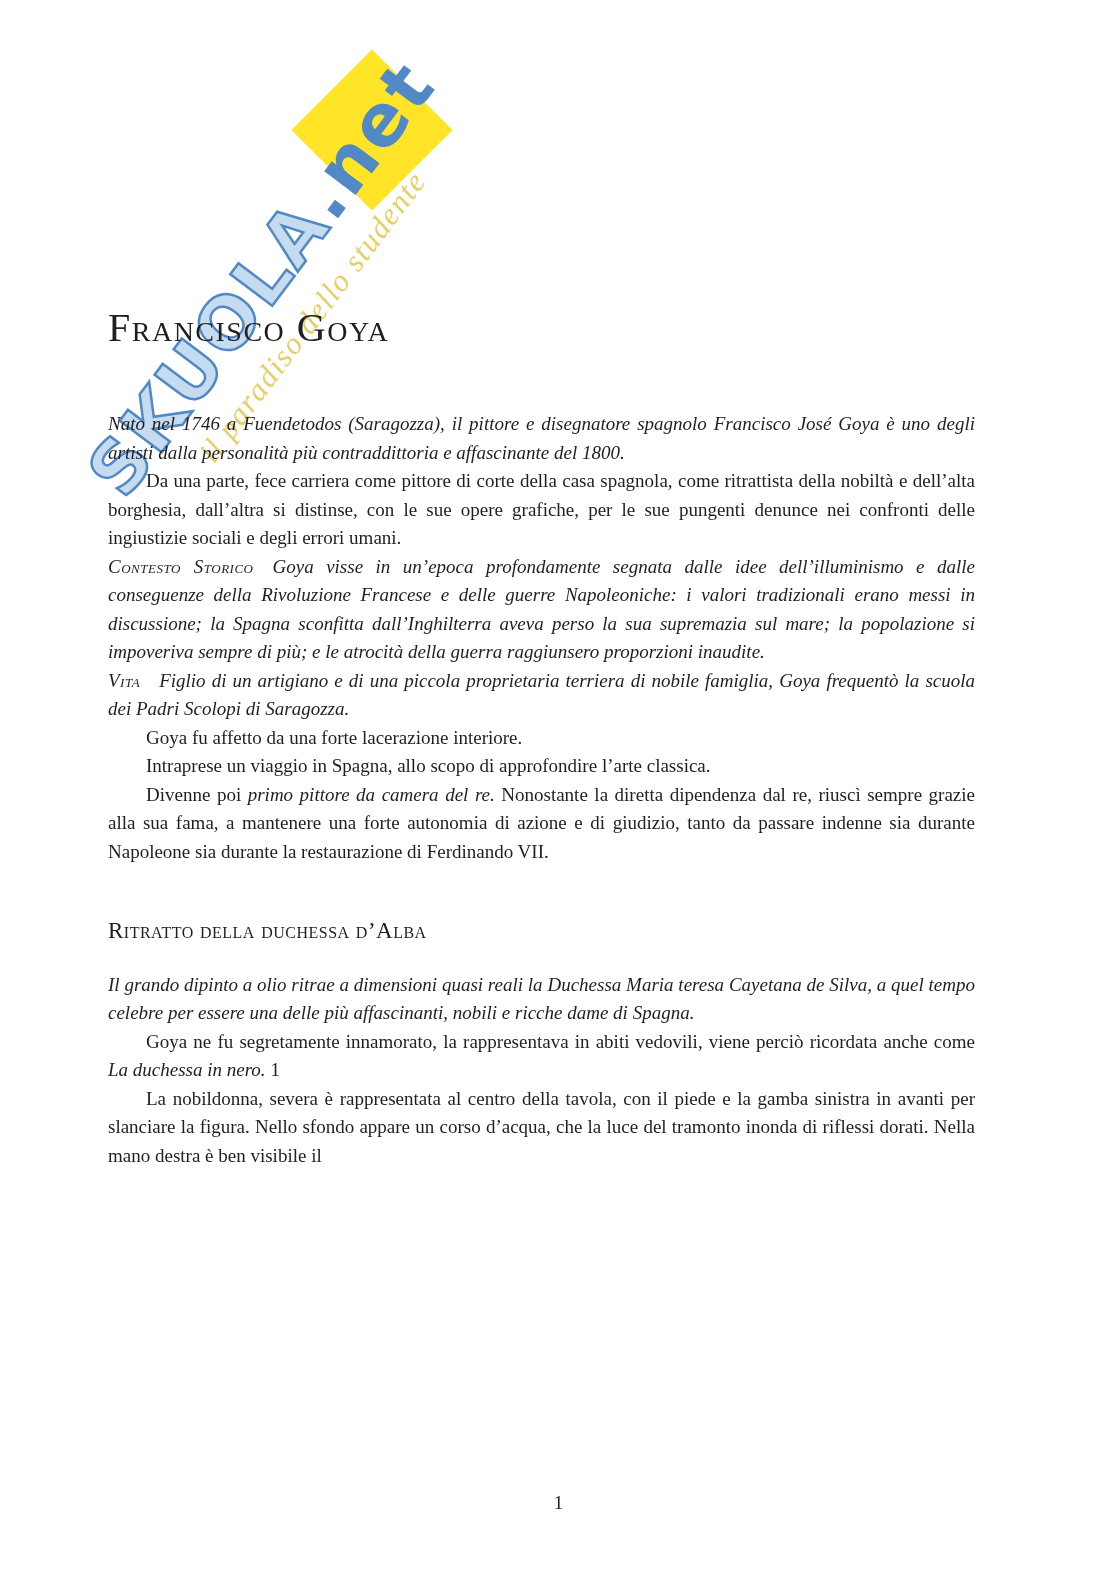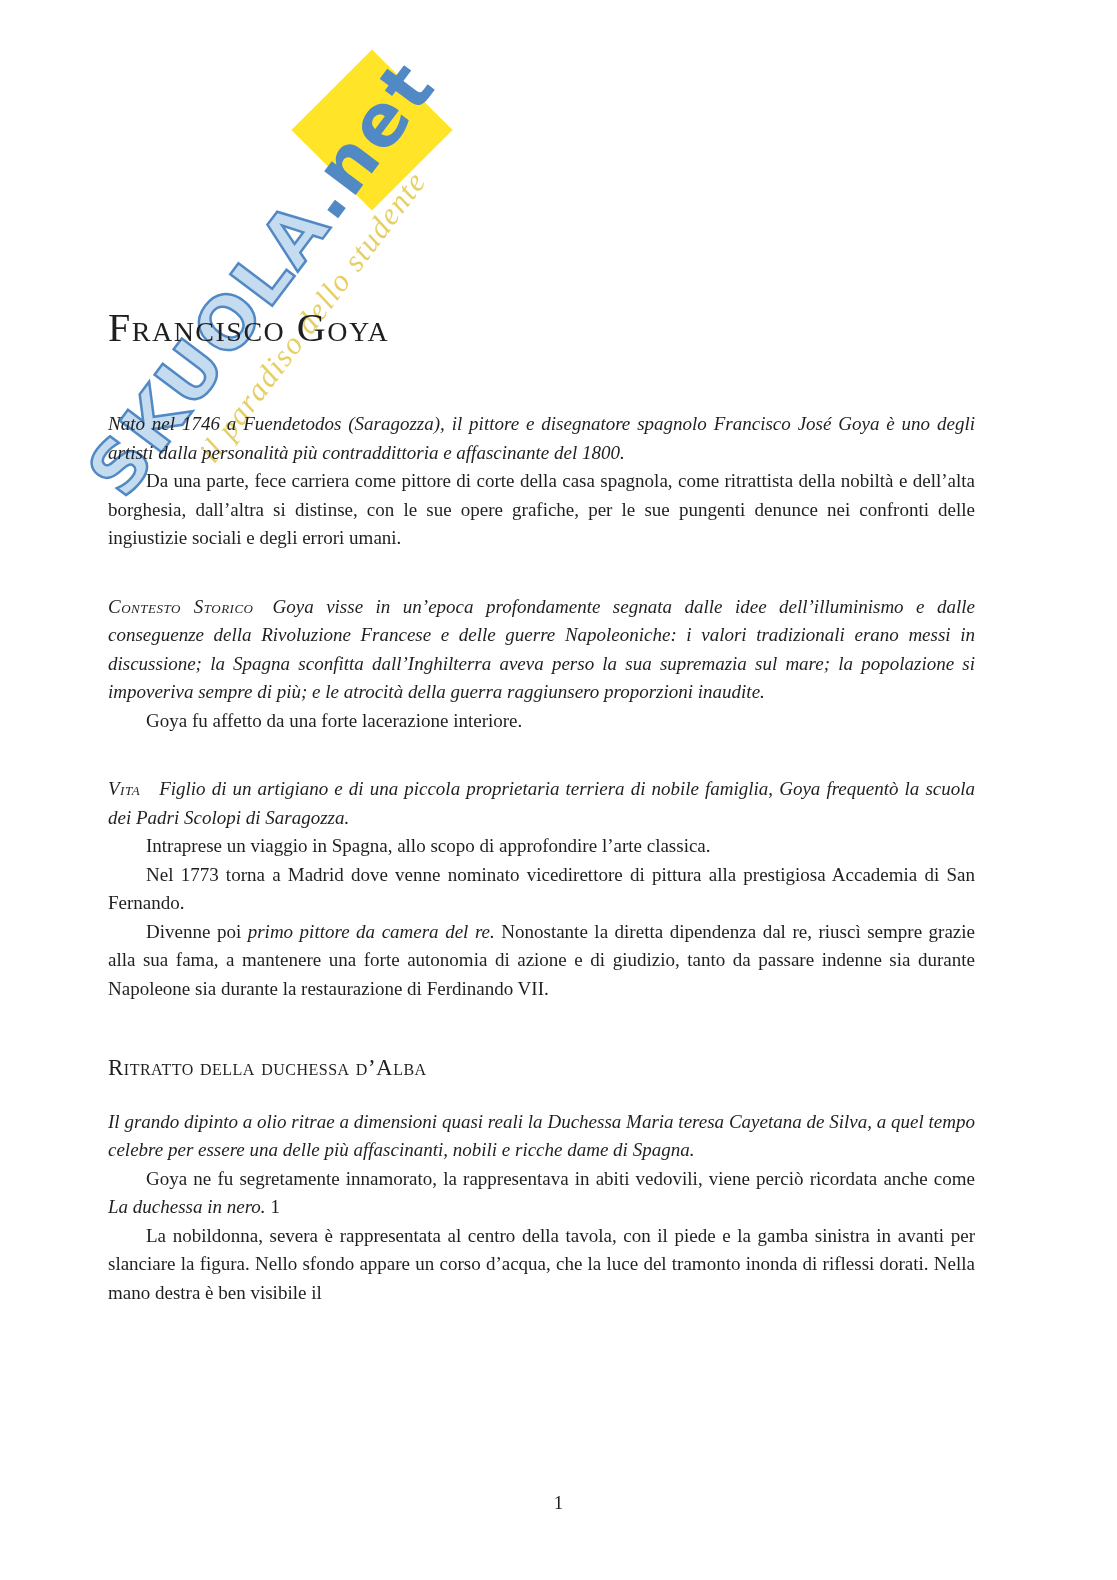--- a/index.html
+++ b/index.html
@@ -84,21 +84,21 @@
   .doc-title {
     font-size: 40px;
     font-weight: 400;
     font-variant: small-caps;
     letter-spacing: 1.5px;
     margin: 0 0 52px 0;
     text-align: left;
   }
   .para { margin: 0; text-indent: 2em; }
   .noindent { text-indent: 0; font-style: italic; }
-  .section-start { margin-top: 40px; }
+  .section-start { }
   .run-head {
     font-variant: small-caps;
     letter-spacing: 0.5px;
     padding-right: 1em;
   }
   .sub-heading {
     font-size: 23px;
     font-weight: 400;
     font-variant: small-caps;
     letter-spacing: 0.5px;
@@ -130,25 +130,24 @@
   </div>
 
   <main class="content">
 
     <h1 class="doc-title">Francisco Goya</h1>
 
     <p class="para noindent">Nato nel 1746 a Fuendetodos (Saragozza), il pittore e disegnatore spagnolo Francisco José Goya è uno degli artisti dalla personalità più contraddittoria e affascinante del 1800.</p>
     <p class="para">Da una parte, fece carriera come pittore di corte della casa spagnola, come ritrattista della nobiltà e dell’alta borghesia, dall’altra si distinse, con le sue opere grafiche, per le sue pungenti denunce nei confronti delle ingiustizie sociali e degli errori umani.</p>
 
     <p class="para noindent section-start"><span class="run-head">Contesto Storico</span><span>Goya visse in un’epoca profondamente segnata dalle idee dell’illuminismo e dalle conseguenze della Rivoluzione Francese e delle guerre Napoleoniche: i valori tradizionali erano messi in discussione; la Spagna sconfitta dall’Inghilterra aveva perso la sua supremazia sul mare; la popolazione si impoveriva sempre di più; e le atrocità della guerra raggiunsero proporzioni inaudite.</span></p>
+    <p class="para noindent section-start"><span class="run-head">Vita</span><span>Figlio di un artigiano e di una piccola proprietaria terriera di nobile famiglia, Goya frequentò la scuola dei Padri Scolopi di Saragozza.</span></p>
+
     <p class="para">Goya fu affetto da una forte lacerazione interiore.</p>
-
-    <p class="para noindent section-start"><span class="run-head">Vita</span><span>Figlio di un artigiano e di una piccola proprietaria terriera di nobile famiglia, Goya frequentò la scuola dei Padri Scolopi di Saragozza.</span></p>
     <p class="para">Intraprese un viaggio in Spagna, allo scopo di approfondire l’arte classica.</p>
-    <p class="para">Nel 1773 torna a Madrid dove venne nominato vicedirettore di pittura alla prestigiosa Accademia di San Fernando.</p>
     <p class="para"><span>Divenne poi </span><em>primo pittore da camera del re.</em><span> Nonostante la diretta dipendenza dal re, riuscì sempre grazie alla sua fama, a mantenere una forte autonomia di azione e di giudizio, tanto da passare indenne sia durante Napoleone sia durante la restaurazione di Ferdinando VII.</span></p>
 
     <h2 class="sub-heading">Ritratto della duchessa d’Alba</h2>
 
     <p class="para noindent">Il grando dipinto a olio ritrae a dimensioni quasi reali la Duchessa Maria teresa Cayetana de Silva, a quel tempo celebre per essere una delle più affascinanti, nobili e ricche dame di Spagna.</p>
     <p class="para"><span>Goya ne fu segretamente innamorato, la rappresentava in abiti vedovili, viene perciò ricordata anche come </span><em>La duchessa in nero.</em><span> 1</span></p>
     <p class="para">La nobildonna, severa è rappresentata al centro della tavola, con il piede e la gamba sinistra in avanti per slanciare la figura. Nello sfondo appare un corso d’acqua, che la luce del tramonto inonda di riflessi dorati. Nella mano destra è ben visibile il</p>
 
   </main>
 

